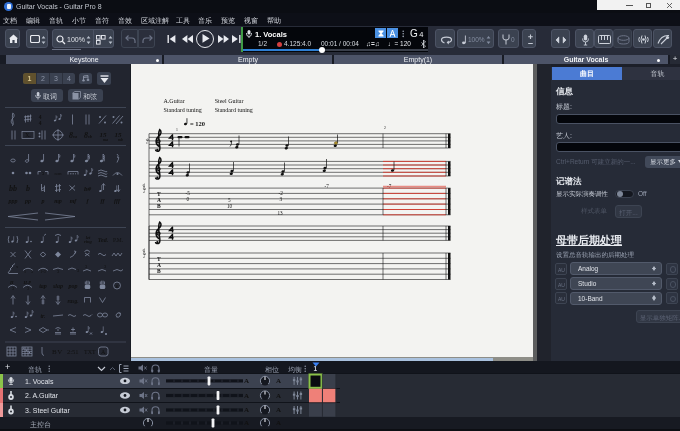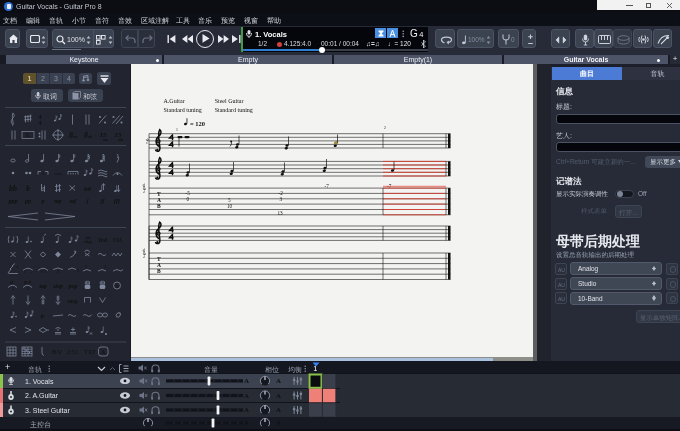--- a/index.html
+++ b/index.html
@@ -733,21 +733,21 @@
   <div class="ab" style="left:5px;top:94px;font-size:6.5px;color:#565d6e;">Ctrl+Return 可建立新的一...</div>
   <div class="ab" style="left:94px;top:92px;width:42px;height:12px;background:#414959;border-radius:3px;color:#d6dae2;font-size:6.5px;text-align:center;line-height:12px;">显示更多<span style="display:inline-block;width:0;height:0;border-left:2.5px solid transparent;border-right:2.5px solid transparent;border-top:3.5px solid #d6dae2;margin-left:2px;vertical-align:1px;"></span></div>
   <div class="ab" style="left:5px;top:112px;font-size:8.5px;font-weight:bold;color:#e8ebf0;">记谱法</div>
   <div class="ab" style="left:5px;top:126px;font-size:6.5px;color:#c3c8d2;">显示实际演奏调性</div>
   <div class="ab" style="left:64px;top:125.5px;width:19px;height:8.5px;background:#14171f;border:1px solid #3a414f;border-radius:4.5px;">
     <div class="ab" style="left:0.5px;top:0.5px;width:6px;height:6px;border-radius:50%;background:#7e8798;"></div>
   </div>
   <div class="ab" style="left:87px;top:126px;font-size:6.5px;color:#9aa2b2;">Off</div>
   <div class="ab" style="left:30px;top:143px;font-size:6.5px;color:#4e5564;">样式表单</div>
   <div class="ab" style="left:64px;top:140.5px;width:27px;height:13px;background:#313744;border:1px solid #3d4452;border-radius:3px;color:#5a6173;font-size:6.5px;text-align:center;line-height:13px;">打开...</div>
-  <div class="ab" style="left:5px;top:169px;font-size:14px;font-weight:bold;color:#e8ebf0;">母带后期处理</div>
+  <div class="ab" style="left:5px;top:169px;font-size:11px;font-weight:bold;color:#e8ebf0;text-decoration:underline;">母带后期处理</div>
   <div class="ab" style="left:5px;top:186.5px;font-size:6.5px;color:#9aa2b2;">设置总音轨输出的后期处理</div>
   <div class="mrow ab" style="top:198px;">
       <div class="mi"></div>
       <div class="ms"><span>Analog</span></div>
       <div class="mp"></div>
       <div class="md">
         <i></i>
       </div>
     </div>
   <div class="mrow ab" style="top:213px;">

